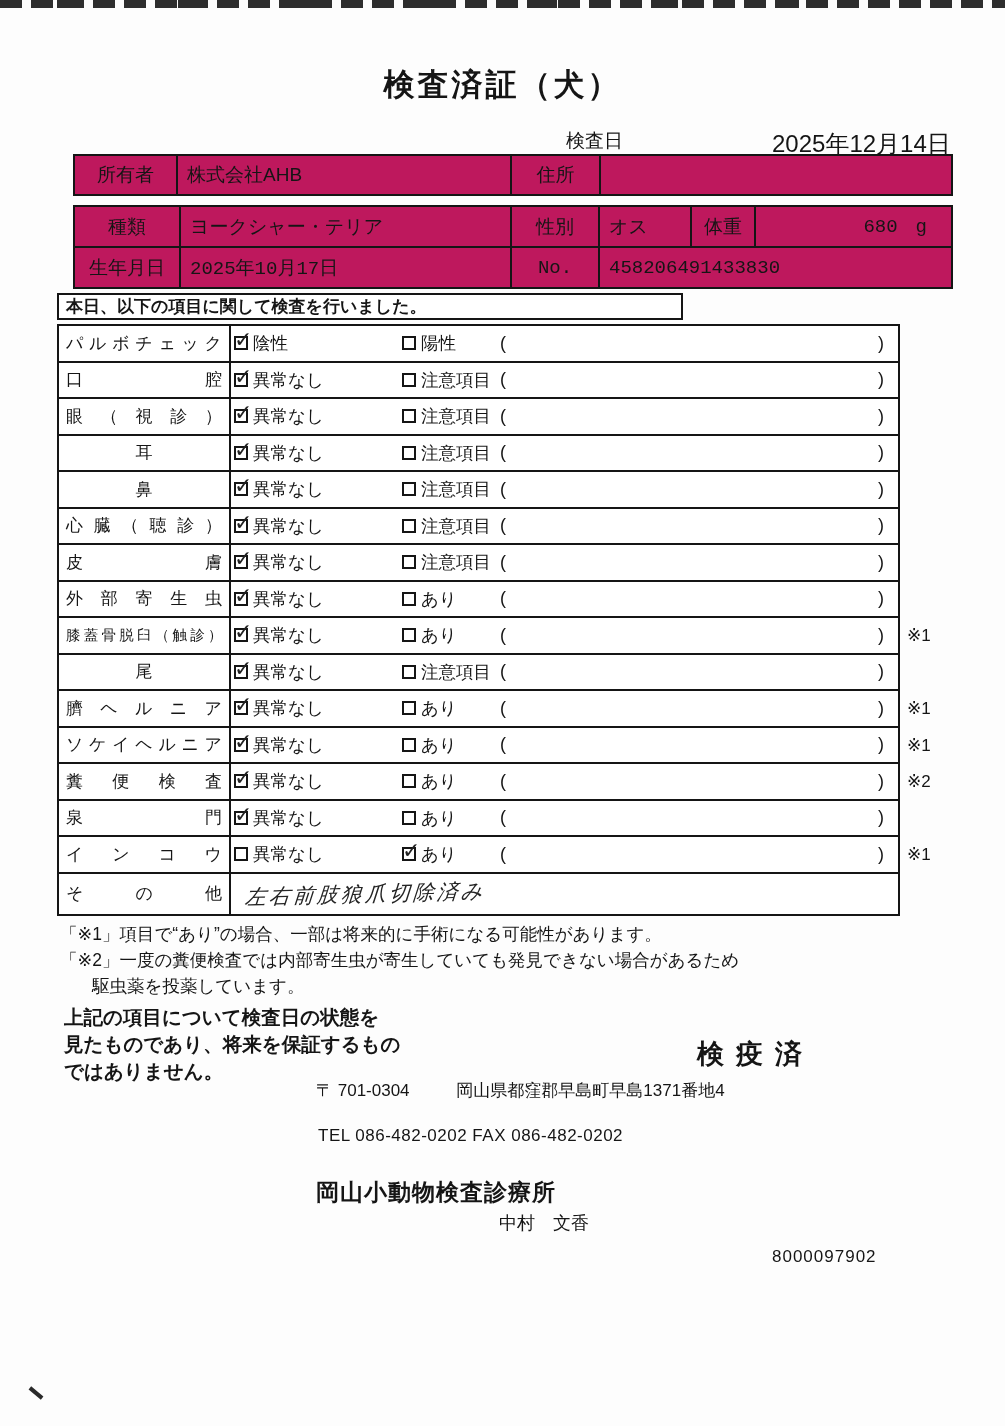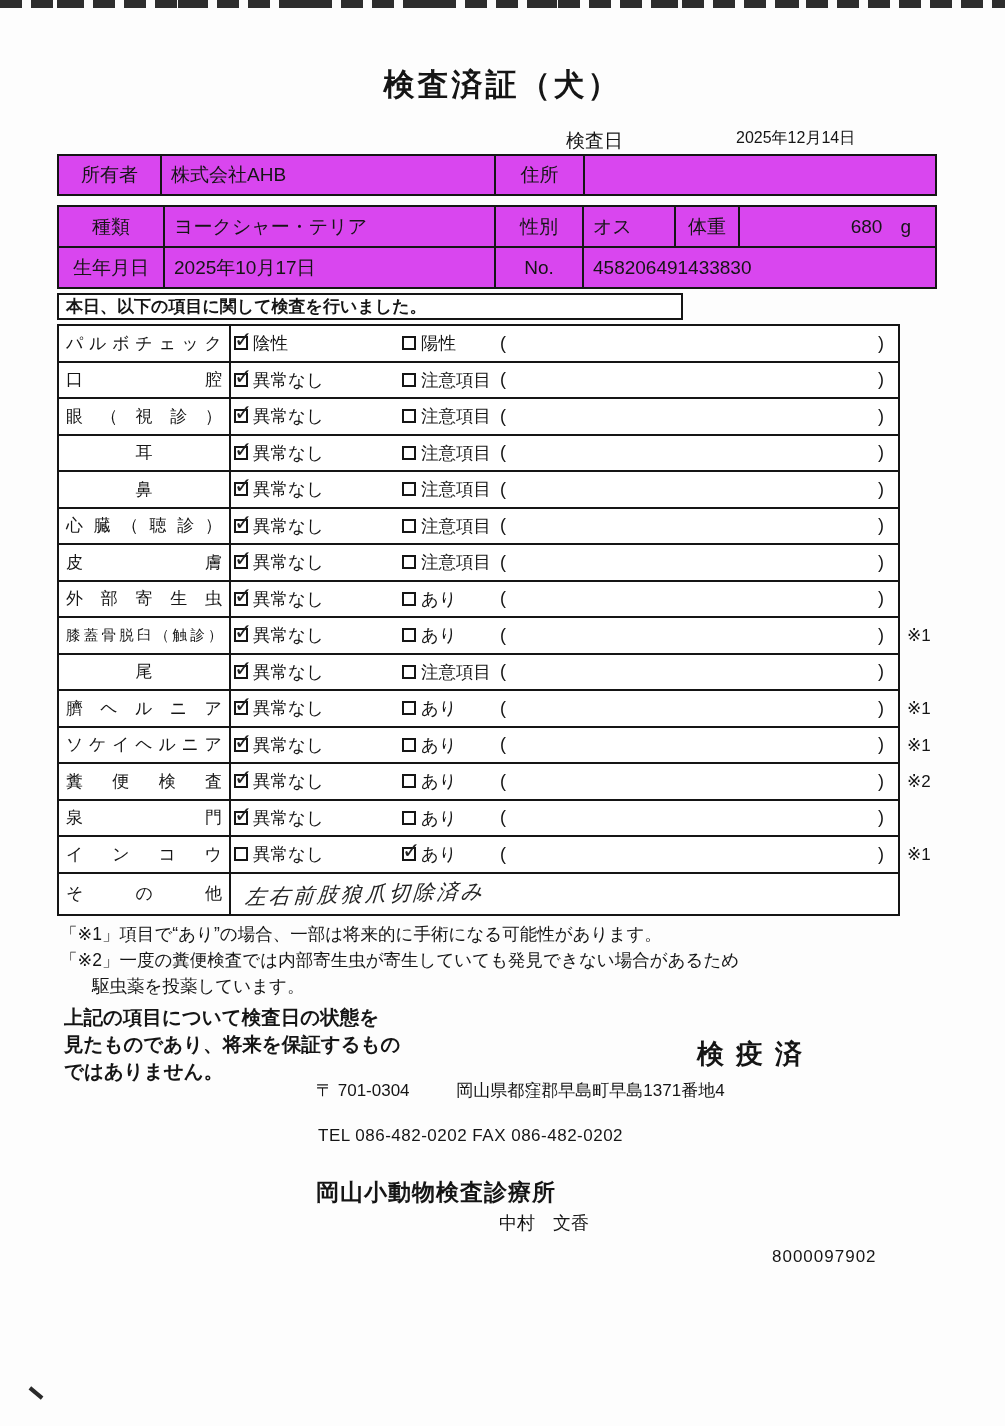--- a/index.html
+++ b/index.html
@@ -16,32 +16,32 @@
     position: absolute; top: 0; left: 0; width: 100%; height: 8px; opacity: .85;
     background:
       repeating-linear-gradient(90deg, #0a0a0a 0 22px, transparent 22px 31px),
       repeating-linear-gradient(90deg, transparent 0 57px, #0a0a0a 57px 73px, transparent 73px 121px);
   }
   .speck-bl { position: absolute; left: 28px; top: 1391px; width: 16px; height: 4px; background: #2a2a2a; transform: rotate(40deg); }
 
   .title { position: absolute; top: 64px; left: 0; width: 100%; text-align: center; font-size: 31px; font-weight: bold; letter-spacing: 3px; }
 
   .insp-date-label { position: absolute; top: 128px; left: 566px; font-size: 19px; }
-  .insp-date-value { position: absolute; top: 128px; left: 736px; font-size: 16px; }
-
-  .tbl { position: absolute; border: 2px solid #151515; background: #d946ef; }
+  .insp-date-value { position: absolute; top: 128px; left: 772px; font-size: 24px; }
+
+  .tbl { position: absolute; border: 2px solid #151515; background: #be185d; margin-left: 16px; }
   .grid-row { display: grid; height: 100%; }
   .cell { border-right: 2px solid #151515; display: flex; align-items: center; padding: 0 9px; font-size: 19px; overflow: hidden; white-space: nowrap; }
   .cell.last { border-right: none; }
   .cell.center { justify-content: center; padding: 0 4px; }
 
   .owner-tbl { left: 57px; top: 154px; width: 880px; height: 42px; }
   .owner-tbl .grid-row { grid-template-columns: 103px 334px 89px 1fr; }
 
-  .pet-tbl { left: 57px; top: 205px; width: 880px; height: 84px; }
+  .pet-tbl { left: 57px; top: 205px; width: 880px; height: 84px; font-family: Liberation Mono, monospace; }
   .pet-row1 { grid-template-columns: 106px 331px 88px 92px 64px 1fr; border-bottom: 2px solid #151515; height: 41px; }
   .pet-row2 { grid-template-columns: 106px 331px 88px 1fr; height: 39px; }
   .weight-cell { justify-content: flex-end; gap: 18px; padding-right: 24px; }
 
   .intro-box { position: absolute; left: 57px; top: 293px; width: 626px; height: 27px; border: 2px solid #151515; display: flex; align-items: center; padding: 0 7px; font-size: 17px; font-weight: bold; background: #fff; }
 
   .check-tbl { position: absolute; left: 57px; top: 324px; width: 843px; border: 2px solid #151515; background: #fff; }
   .crow { display: grid; grid-template-columns: 172px 1fr; border-bottom: 2px solid #151515; height: 36.5px; position: relative; }
   .crow.last-row { border-bottom: none; height: 40px; }
   .item-cell { border-right: 2px solid #151515; padding: 0 7px; font-size: 17px; display: flex; align-items: center; overflow: hidden; white-space: nowrap; }

